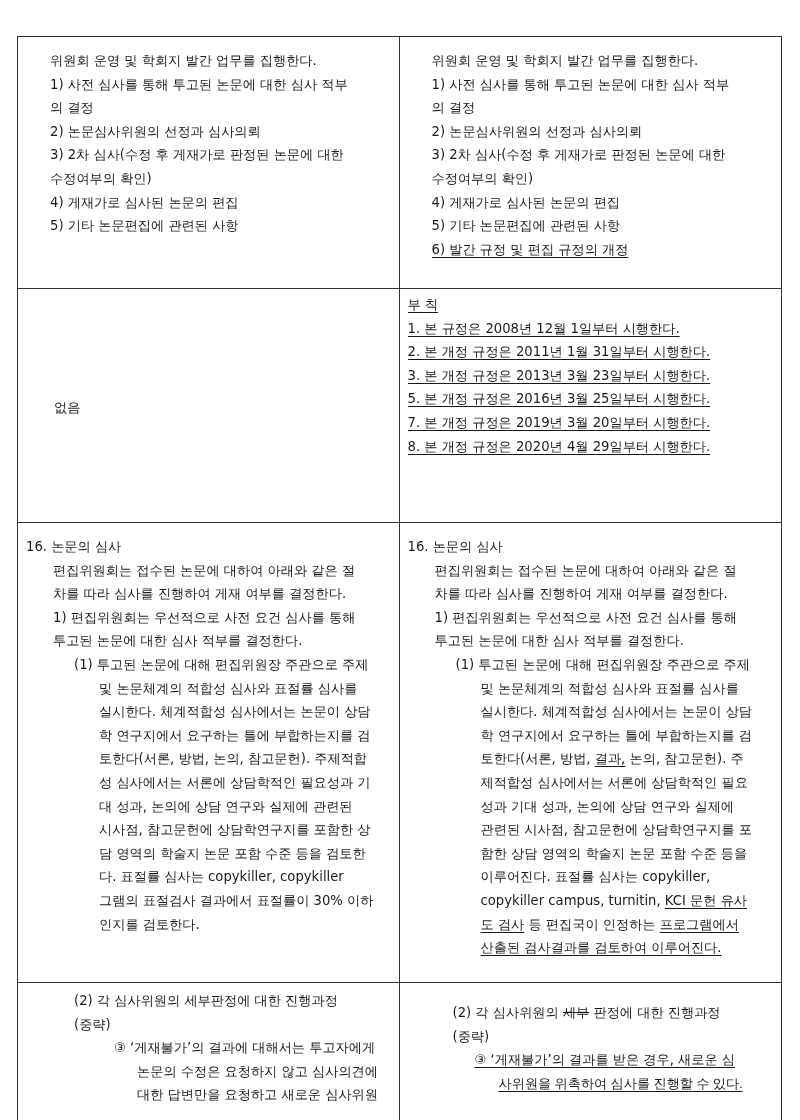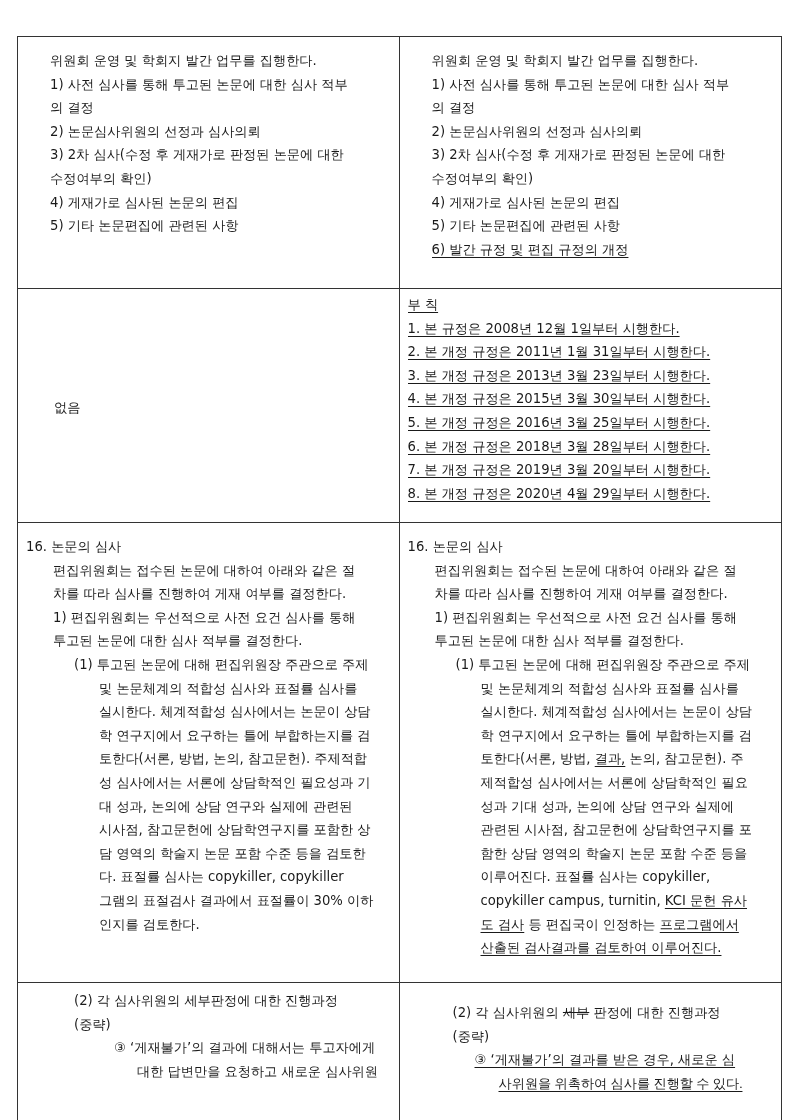--- a/index.html
+++ b/index.html
@@ -53,23 +53,21 @@
 
   <div class="row r2">
     <div class="cell left center-v" style="padding-left:36px;">
       <span>없음</span>
     </div>
     <div class="cell" style="padding-top:4px;">
       <div class="line"><span class="u">부 칙</span></div>
       <div class="line"><span class="u">1. 본 규정은 2008년 12월 1일부터 시행한다.</span></div>
       <div class="line"><span class="u">2. 본 개정 규정은 2011년 1월 31일부터 시행한다.</span></div>
       <div class="line"><span class="u">3. 본 개정 규정은 2013년 3월 23일부터 시행한다.</span></div>
-      <div class="line"><span class="u">4. 본 개정 규정은 2015년 3월 30일부터 시행한다.</span></div>
       <div class="line"><span class="u">5. 본 개정 규정은 2016년 3월 25일부터 시행한다.</span></div>
-      <div class="line"><span class="u">6. 본 개정 규정은 2018년 3월 28일부터 시행한다.</span></div>
       <div class="line"><span class="u">7. 본 개정 규정은 2019년 3월 20일부터 시행한다.</span></div>
       <div class="line"><span class="u">8. 본 개정 규정은 2020년 4월 29일부터 시행한다.</span></div>
     </div>
   </div>
 
   <div class="row r3">
     <div class="cell left">
       <div class="line">16. 논문의 심사</div>
       <div class="line i1">편집위원회는 접수된 논문에 대하여 아래와 같은 절</div>
       <div class="line i1">차를 따라 심사를 진행하여 게재 여부를 결정한다.</div>
@@ -108,20 +106,21 @@
       <div class="line i3"><span class="u">도 검사</span><span> 등 편집국이 인정하는 </span><span class="u">프로그램에서</span></div>
       <div class="line i3"><span class="u">산출된 검사결과를 검토하여 이루어진다.</span></div>
     </div>
   </div>
 
   <div class="row r4">
     <div class="cell left" style="padding-top:6px;">
       <div class="line i2">(2) 각 심사위원의 세부판정에 대한 진행과정</div>
       <div class="line i2">(중략)</div>
       <div class="line i3" style="padding-left:88px;">③ ‘게재불가’의 결과에 대해서는 투고자에게</div>
+      <div class="line" style="padding-left:111px;">논문의 수정은 요청하지 않고 심사의견에</div>
       <div class="line" style="padding-left:111px;">대한 답변만을 요청하고 새로운 심사위원</div>
     </div>
     <div class="cell" style="padding-top:18px;">
       <div class="line" style="padding-left:45px;"><span>(2) 각 심사위원의 </span><span class="s">세부</span><span> 판정에 대한 진행과정</span></div>
       <div class="line" style="padding-left:45px;">(중략)</div>
       <div class="line" style="padding-left:67px;"><span class="u">③ ‘게재불가’의 결과를 받은 경우, 새로운 심</span></div>
       <div class="line" style="padding-left:91px;font-family:Liberation Serif, serif;"><span class="u">사위원을 위촉하여 심사를 진행할 수 있다.</span></div>
     </div>
   </div>
 

